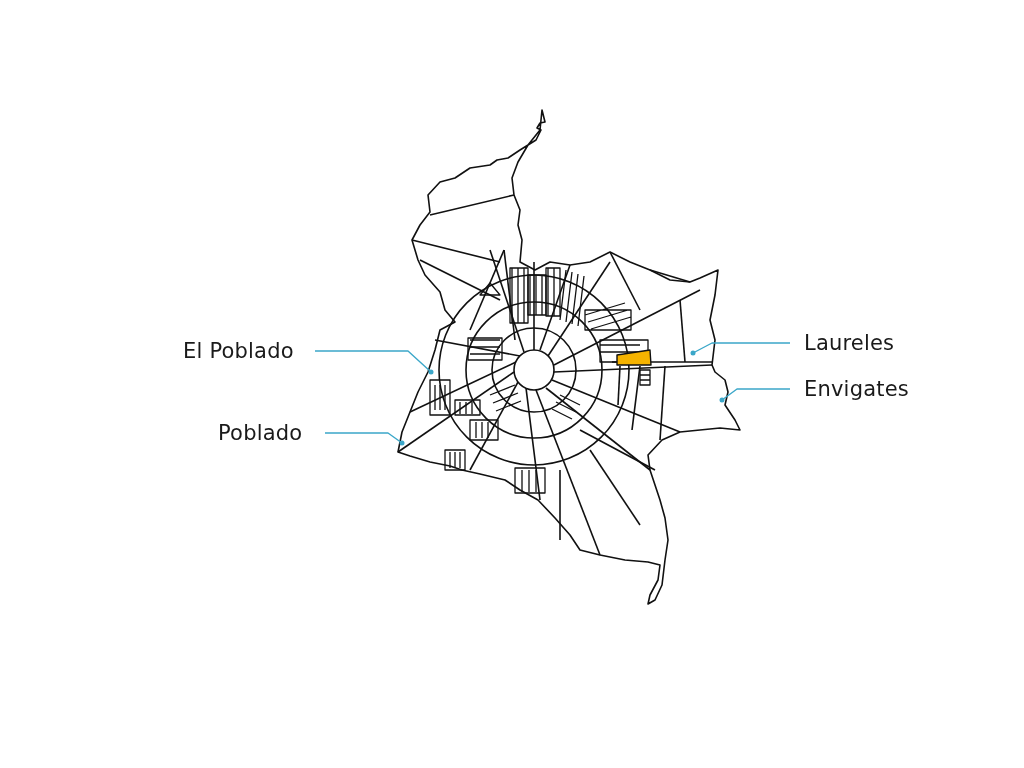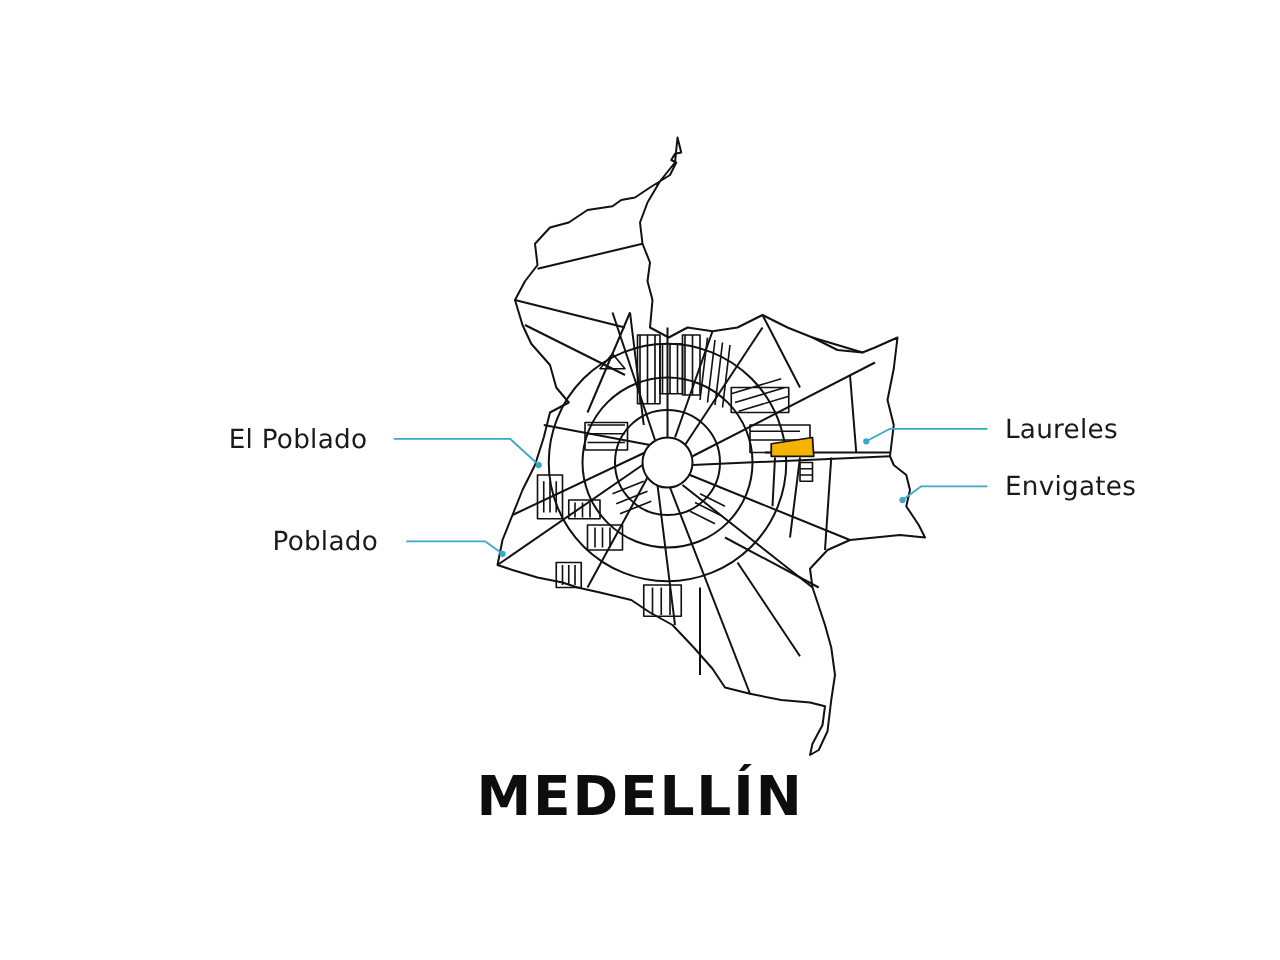--- a/index.html
+++ b/index.html
@@ -97,14 +97,13 @@
       <polyline points="790,389 737,389 722,400" fill="none"></polyline>
       <circle cx="722" cy="400" r="2.5" stroke="none"></circle>
     </g>
   </svg>
 
   <div class="label" style="left:183px;top:339px">El Poblado</div>
   <div class="label" style="left:218px;top:421px">Poblado</div>
   <div class="label" style="left:804px;top:331px">Laureles</div>
   <div class="label" style="left:804px;top:377px">Envigates</div>
 
-  <div class="title">MEDELLÍN</div>
 </div>
 
 </body></html>

